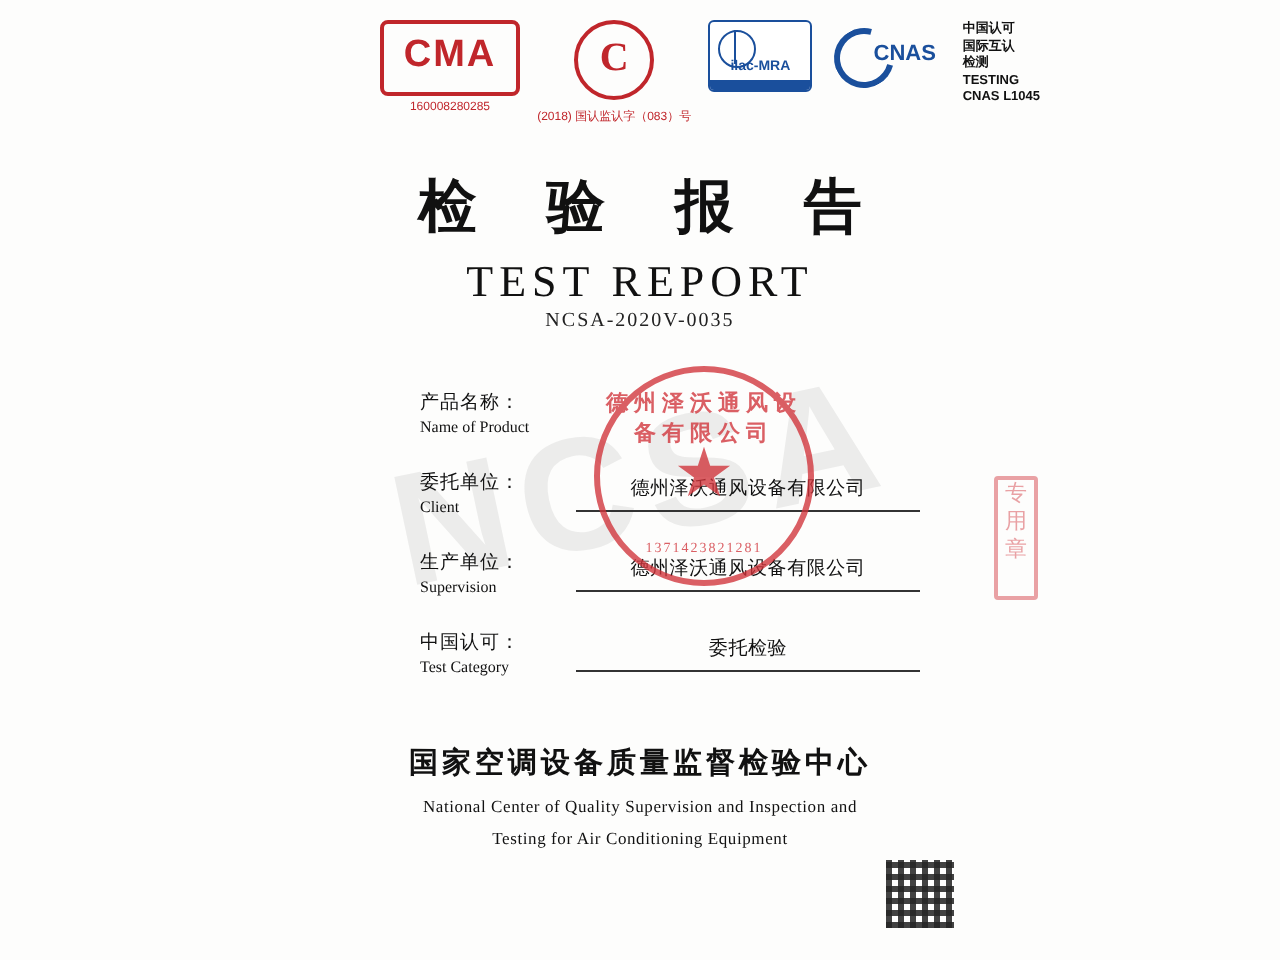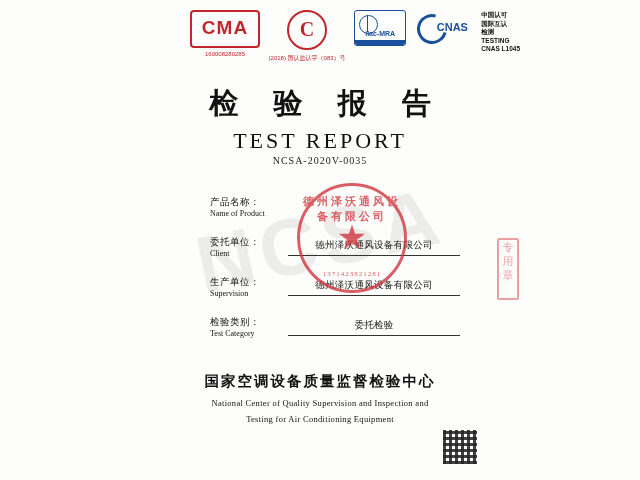--- a/index.html
+++ b/index.html
@@ -432,21 +432,21 @@
     <div class="field-row">
       <div class="field-label">
         <span class="cn">生产单位：</span>
         <span class="en">Supervision</span>
       </div>
       <div class="field-value">德州泽沃通风设备有限公司</div>
     </div>
 
     <div class="field-row">
       <div class="field-label">
-        <span class="cn">检验类别：</span>
+        <span class="cn">中国认可：</span>
         <span class="en">Test Category</span>
       </div>
       <div class="field-value">委托检验</div>
     </div>
 
   </div>
 
   <div class="seal">
     <div class="seal-arc-top">德州泽沃通风设备有限公司</div>
     <div class="star">★</div>

